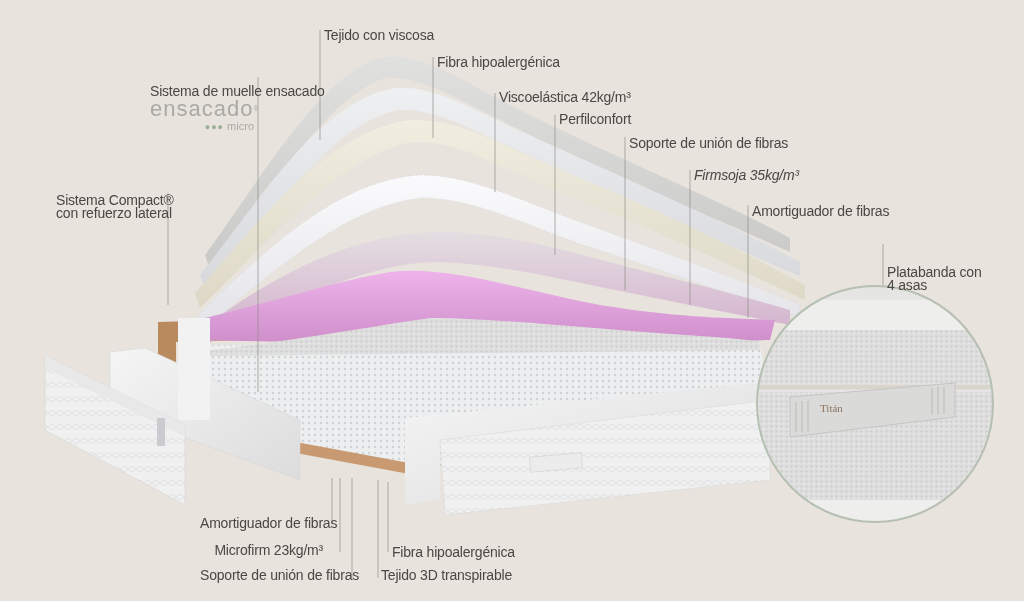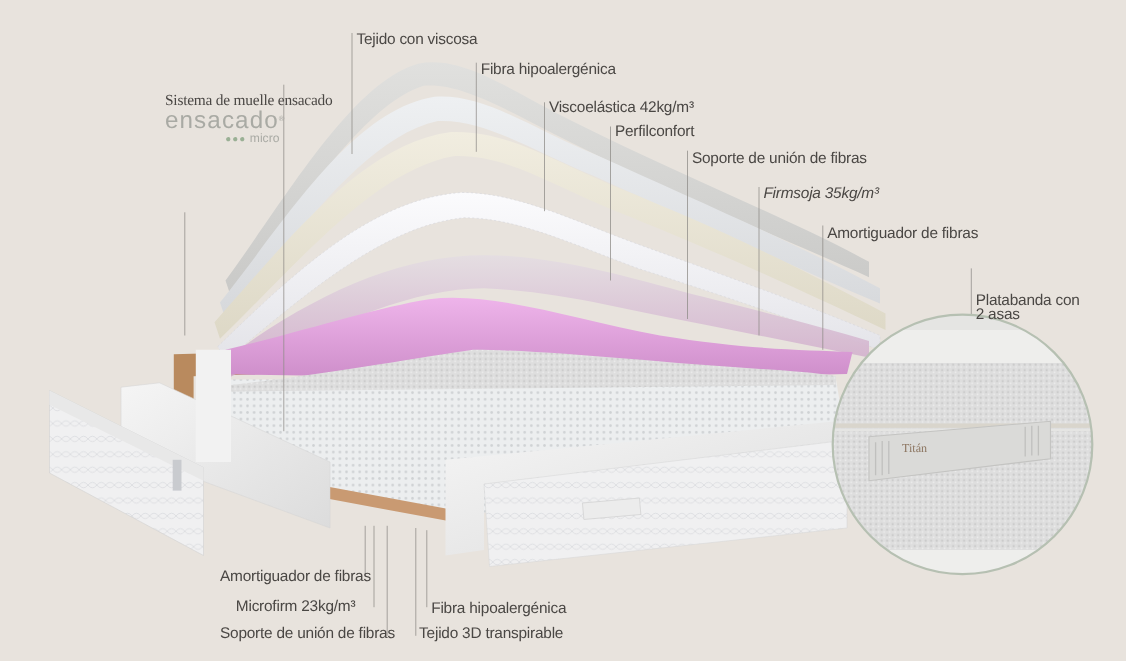--- a/index.html
+++ b/index.html
@@ -137,36 +137,40 @@
           <line x1="808" y1="401" x2="808" y2="431"></line>
         <line x1="932" y1="388" x2="932" y2="415"></line>
           <line x1="938" y1="387" x2="938" y2="414"></line>
           <line x1="944" y1="387" x2="944" y2="414"></line>
       </g>
     </g>
     <circle cx="875" cy="404" r="118" fill="none" stroke="#b6c0b2" stroke-width="2"></circle>
   </svg>
 
   <div class="brand">
-    <div class="label right" style="position:static;font-family:Liberation Serif, serif;">Sistema de muelle ensacado</div>
+    <div class="label right" style="position:static;">Sistema de muelle ensacado</div>
     <div class="name"><span>ensacado</span><sup>®</sup></div>
     <div class="sub"><span class="dots">●●●</span> <span>micro</span></div>
   </div>
 
   <div class="label" style="left:324px;top:29px;">Tejido con viscosa</div>
   <div class="label" style="left:437px;top:56px;">Fibra hipoalergénica</div>
   <div class="label" style="left:499px;top:91px;">Viscoelástica 42kg/m³</div>
   <div class="label" style="left:559px;top:113px;">Perfilconfort</div>
   <div class="label" style="left:629px;top:137px;">Soporte de unión de fibras</div>
   <div class="label" style="left:694px;top:169px;font-style:italic;">Firmsoja 35kg/m³</div>
   <div class="label" style="left:752px;top:205px;">Amortiguador de fibras</div>
 
+  <div class="label right" style="left:56px;top:194px;width:108px;">
+    <div>Sistema Compact®</div>
+    <div>con refuerzo lateral</div>
+  </div>
   <div class="label" style="left:887px;top:245px;margin-top:21px;">
     <div>Platabanda con</div>
-    <div>2 asas</div>
+    <div>4 asas</div>
   </div>
 
   <div class="label right" style="left:200px;top:517px;width:129px;">Amortiguador de fibras</div>
   <div class="label right" style="left:206px;top:544px;width:117px;">Microfirm 23kg/m³</div>
   <div class="label right" style="left:200px;top:569px;width:149px;">Soporte de unión de fibras</div>
   <div class="label" style="left:392px;top:546px;">Fibra hipoalergénica</div>
   <div class="label" style="left:381px;top:569px;">Tejido 3D transpirable</div>
 
   <div class="titan">Titán</div>
 </div>

